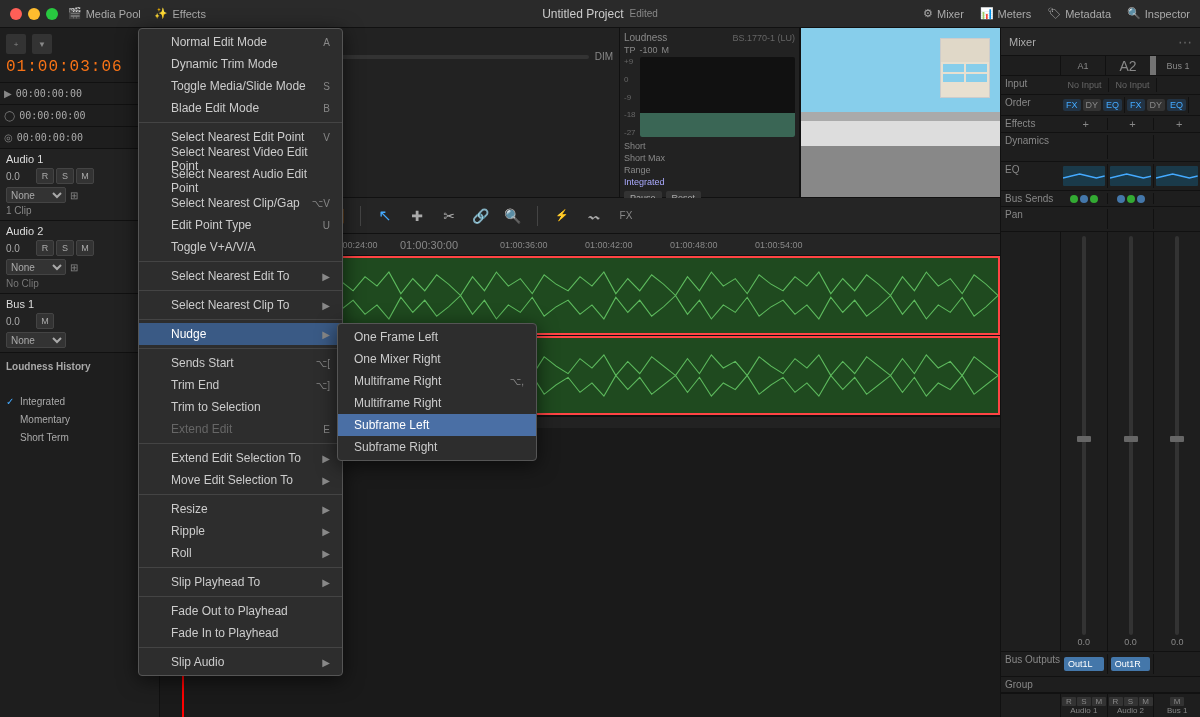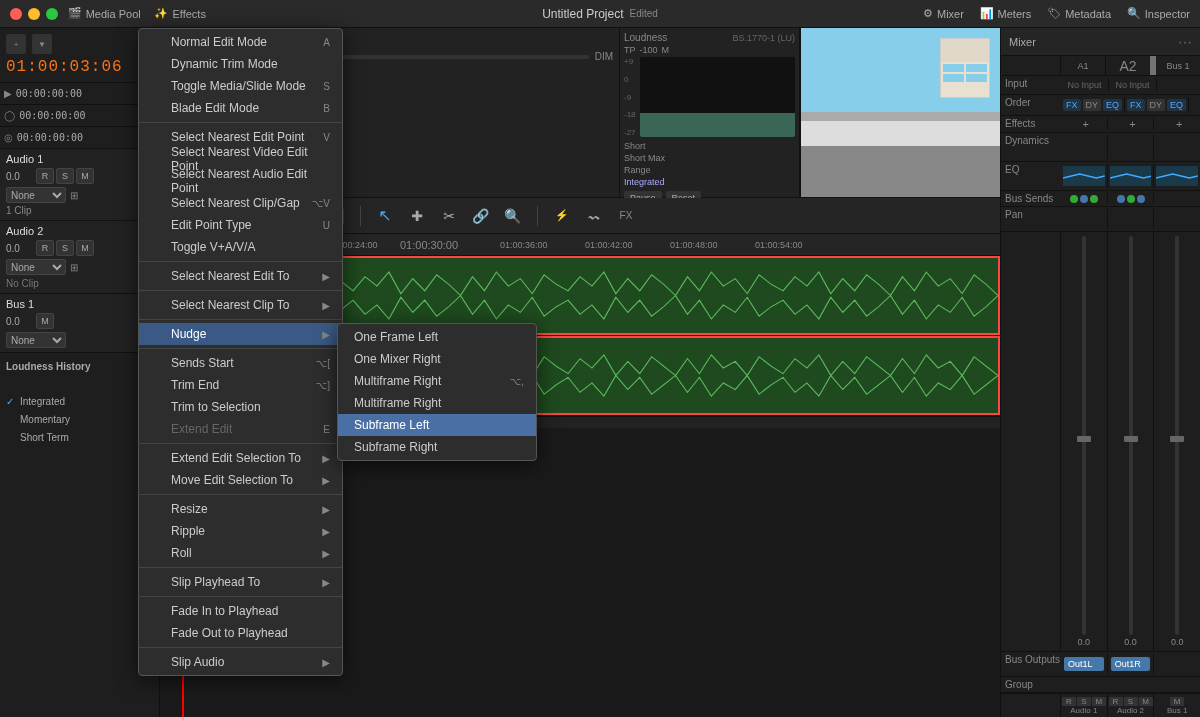--- a/index.html
+++ b/index.html
@@ -1075,24 +1075,24 @@
       <span>Roll</span>
       <span class="menu-item-arrow">▶</span>
     </div>
     <div class="menu-separator"></div>
     <div class="menu-item">
       <span>Slip Playhead To</span>
       <span class="menu-item-arrow">▶</span>
     </div>
     <div class="menu-separator"></div>
     <div class="menu-item">
+      <span>Fade Out to Playhead</span>
+    </div>
+    <div class="menu-item">
       <span>Fade In to Playhead</span>
-    </div>
-    <div class="menu-item">
-      <span>Fade Out to Playhead</span>
     </div>
     <div class="menu-separator"></div>
     <div class="menu-item">
       <span>Slip Audio</span>
       <span class="menu-item-arrow">▶</span>
     </div>
 
   </div>
 </div>
 

